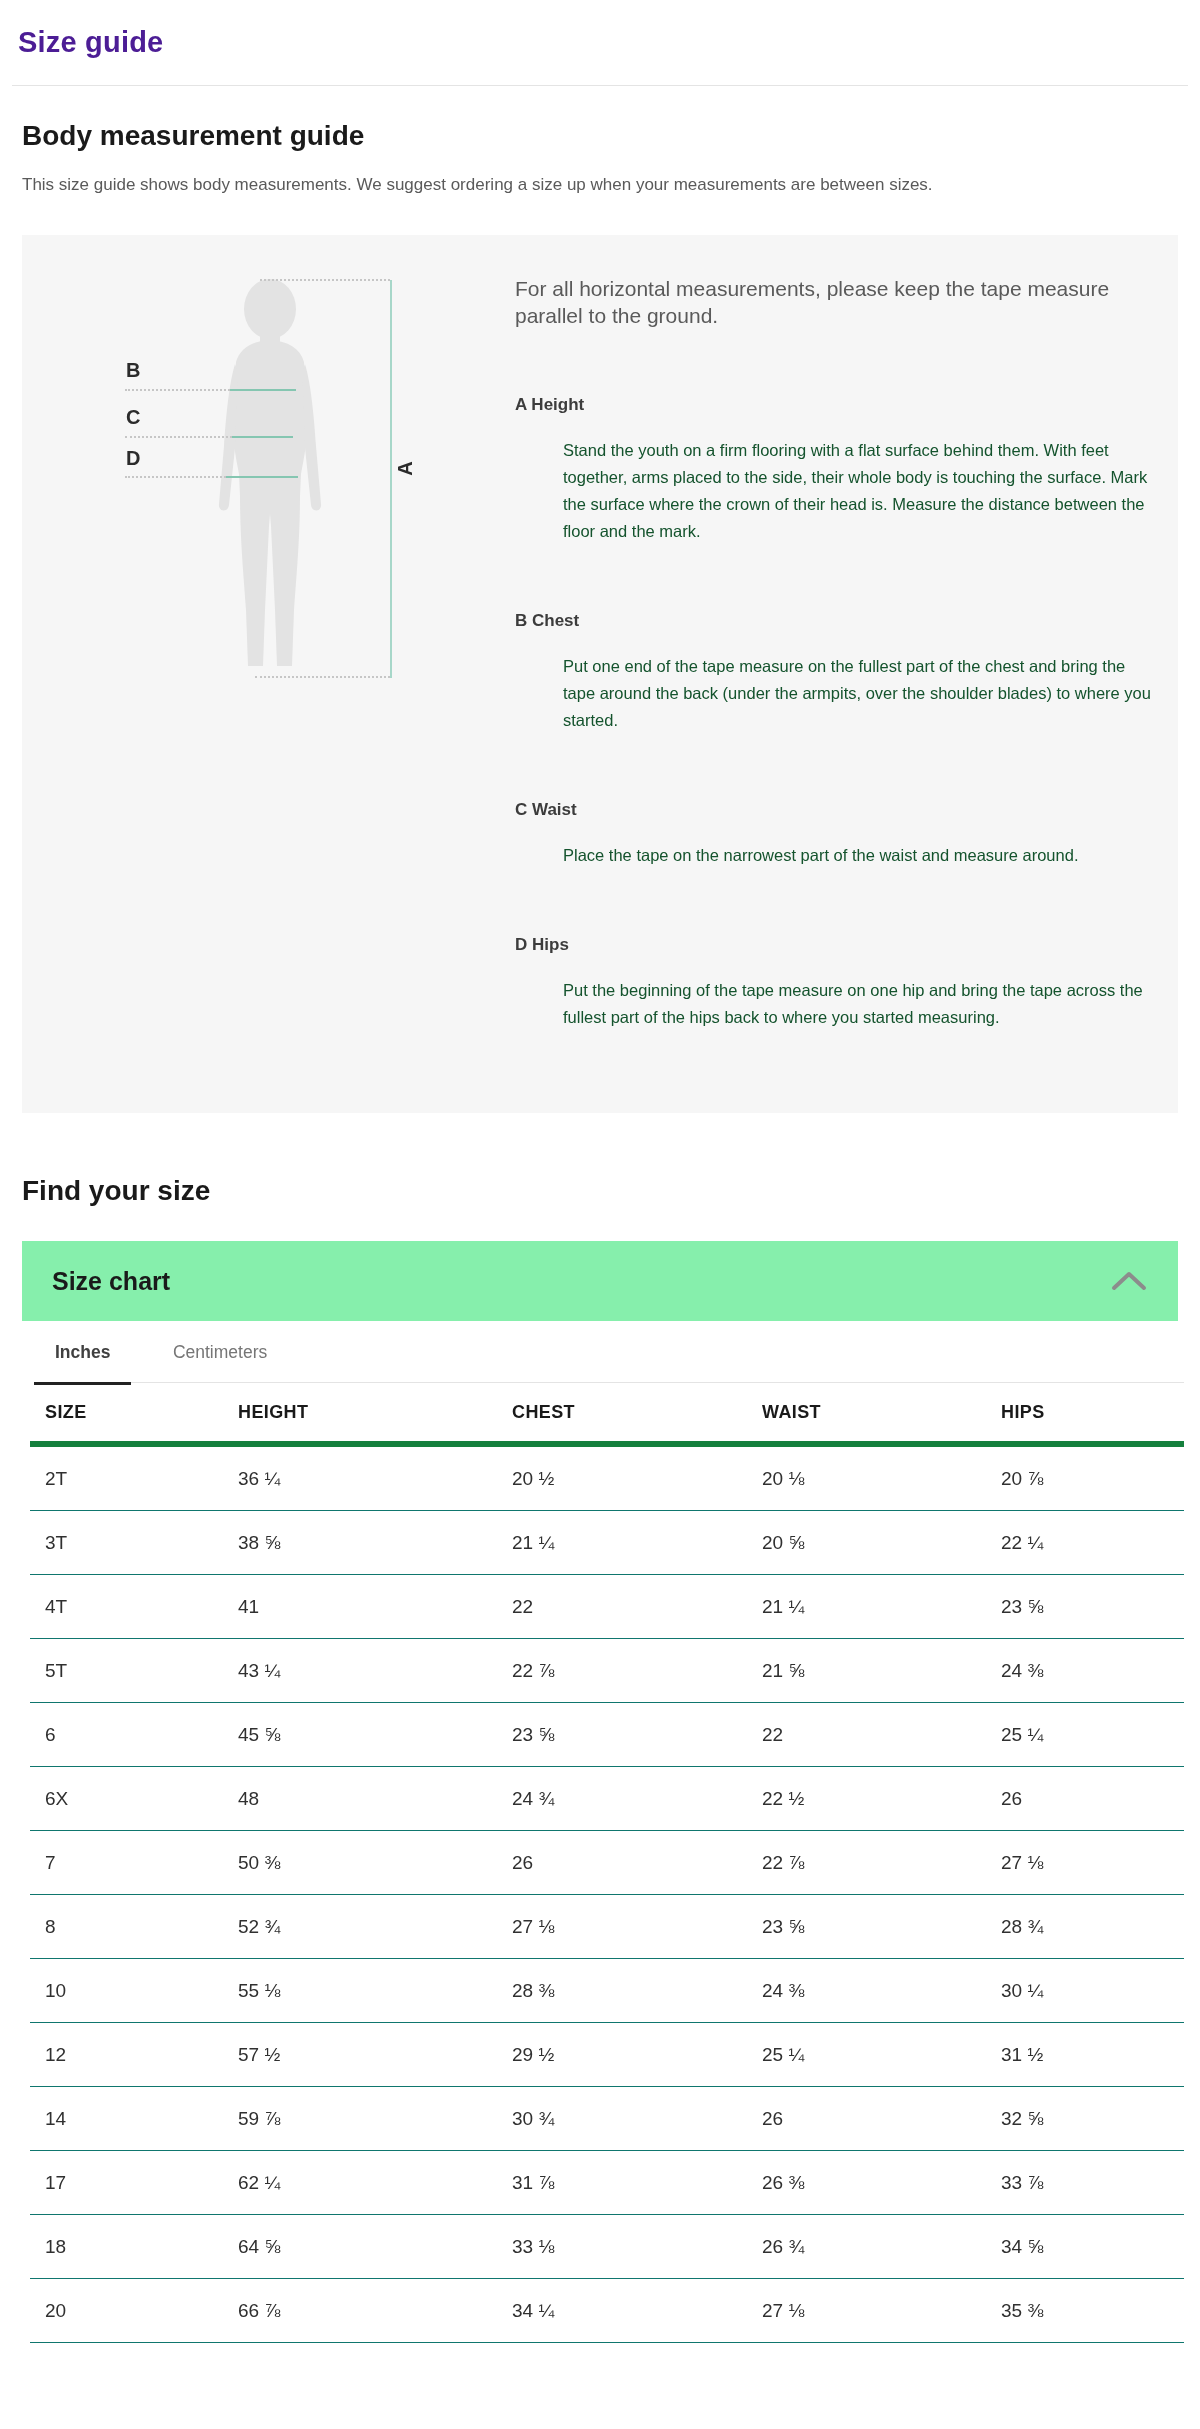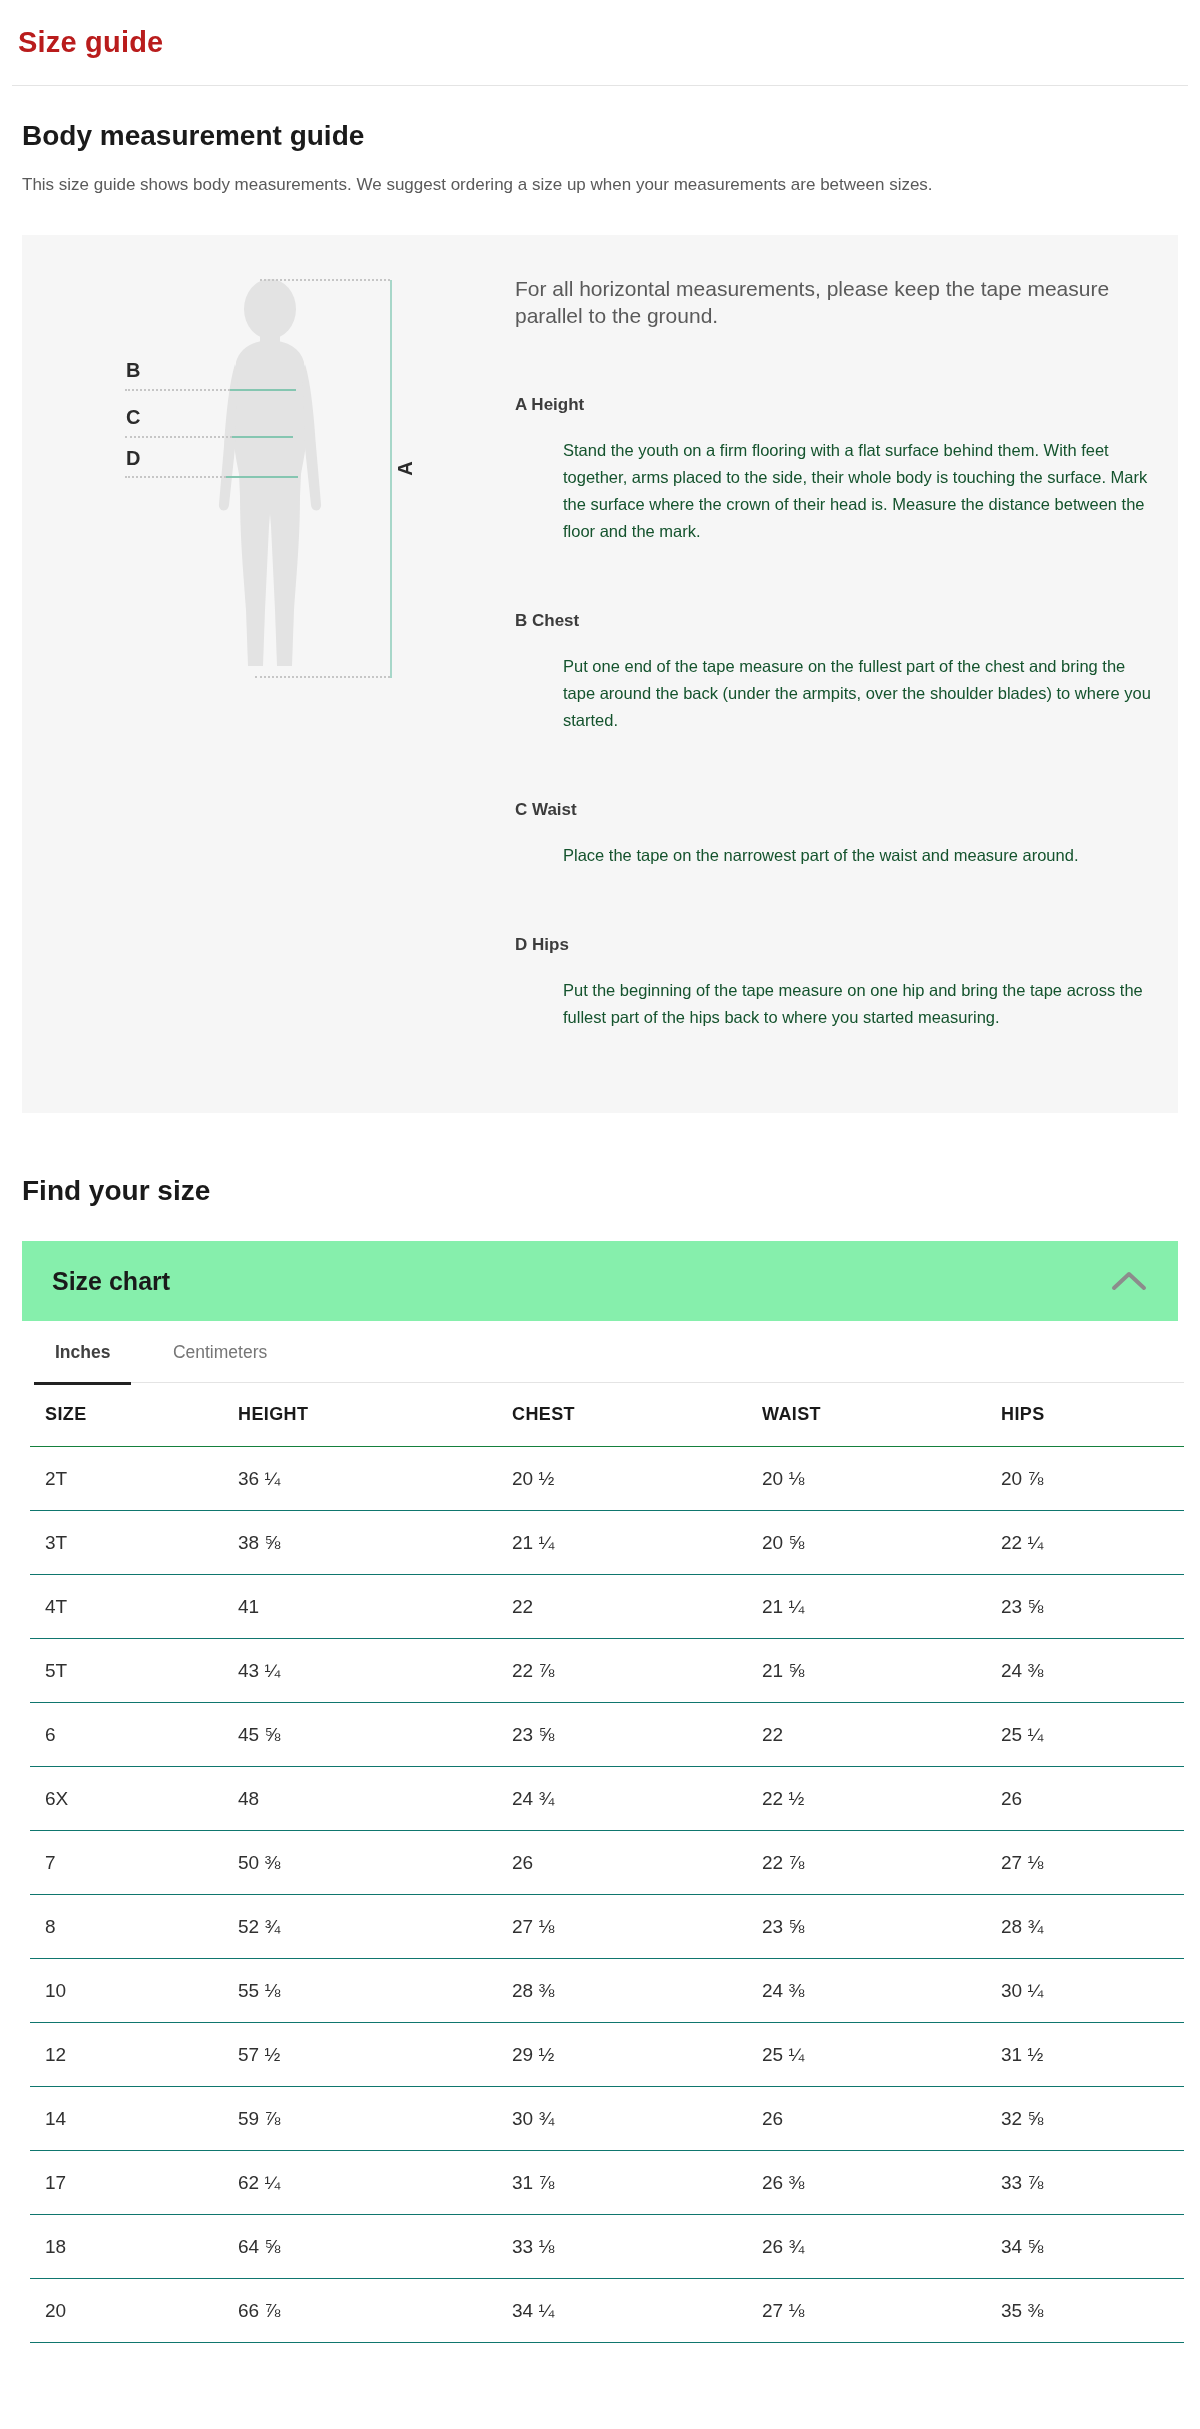--- a/index.html
+++ b/index.html
@@ -7,21 +7,21 @@
   body {
     width: 1200px; height: 2429px; overflow: hidden;
     font-family: "Liberation Sans", sans-serif;
     color: #1f1f1f;
   }
   .container { padding: 0 22px; }
 
   
   .page-title {
     padding-top: 26px; margin-left: -4px;
-    font-size: 29px; font-weight: bold; color: #b91c1c;
+    font-size: 29px; font-weight: bold; color: #4c1d95;
     letter-spacing: 0.2px;
   }
   .top-divider { border: none; border-top: 1px solid #e4e4e4; margin-top: 26px; margin-left: -10px; margin-right: -10px; }
 
   
   .main-tabs { margin-top: 29px; padding-left: 2px; border-bottom: 1px solid #e6e6e6; white-space: nowrap; }
   .main-tab {
     display: inline-block; padding: 0 25px 22px 25px; margin-right: 45px;
     font-size: 19px; color: #767676; cursor: pointer;
   }
@@ -83,21 +83,21 @@
   .unit-tab.active { color: #404040; font-weight: bold; box-shadow: 0 3px 0 0 #222; }
 
   
   .size-table { margin-left: 8px; margin-right: -6px; }
   .trow {
     display: grid;
     grid-template-columns: 193px 274px 250px 239px auto;
     align-items: center; height: 64px;
     border-bottom: 1px solid #0f766e;
   }
-  .trow.thead { border-bottom: 1px solid #15803d; }
+  .trow.thead { border-bottom: 6px solid #15803d; }
   .tcell { padding-left: 15px; font-size: 19px; color: #303030; }
   .thead .tcell { font-size: 18px; font-weight: bold; color: #1a1a1a; letter-spacing: 0.4px; }
 </style>
 </head>
 <body>
 
 <div class="container">
 
   <h1 class="page-title">Size guide</h1>
   <hr class="top-divider">

